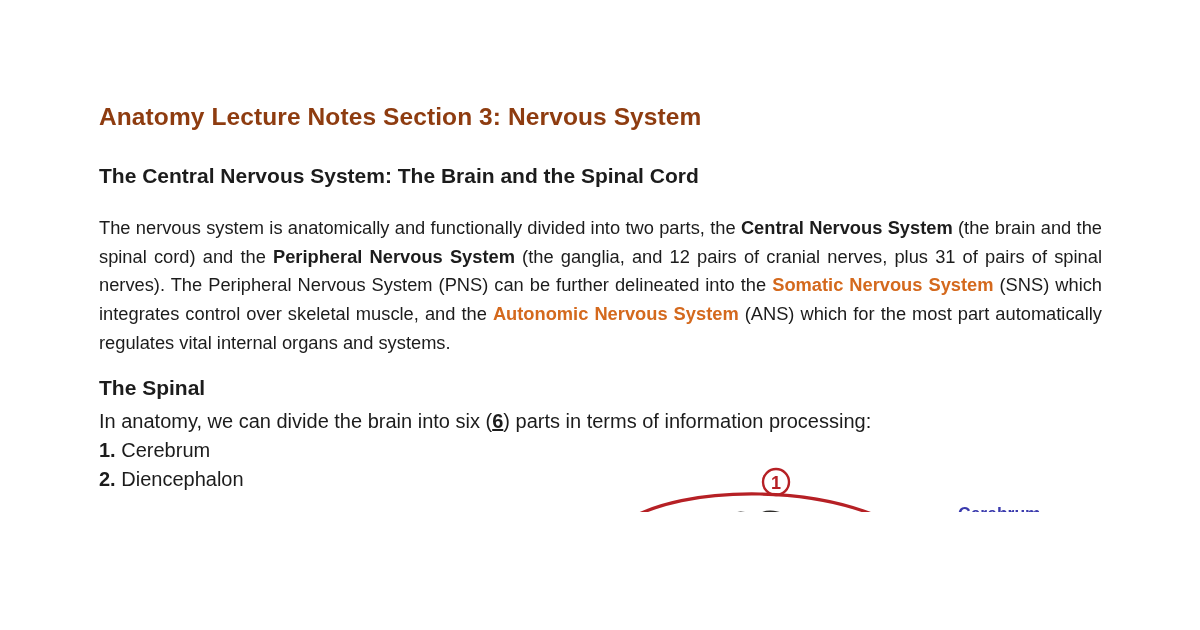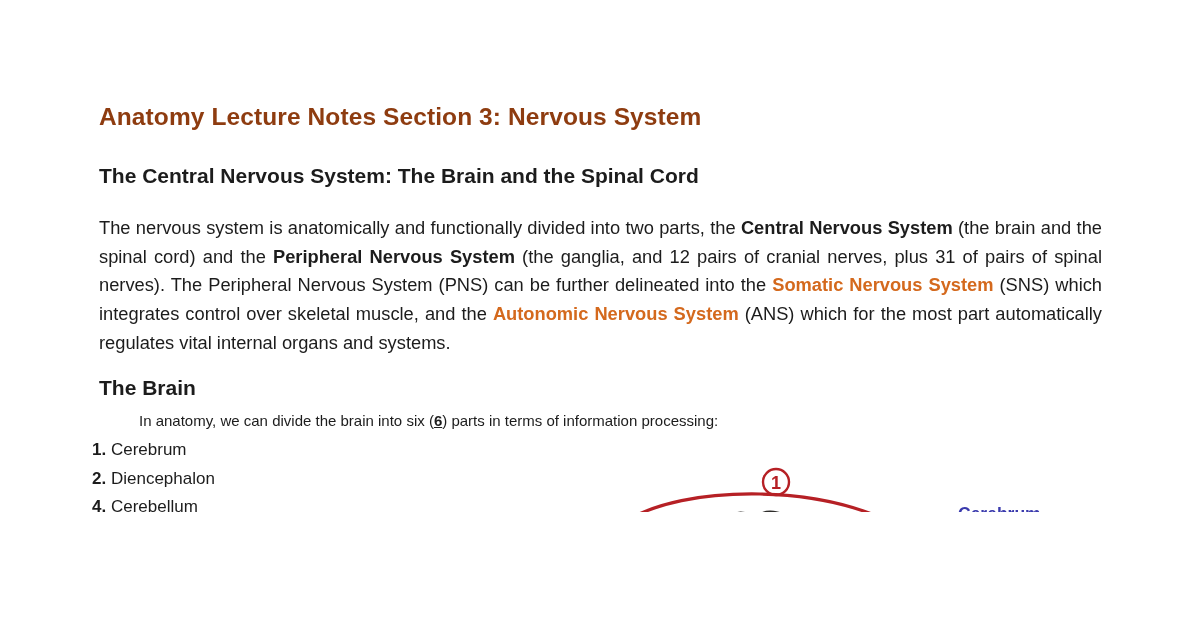--- a/index.html
+++ b/index.html
@@ -20,51 +20,50 @@
   #cns-paragraph{
     left:99px;top:202px;width:1003px;
     font-size:18.3px;line-height:28.7px;text-align:justify;margin-top:12px;
   }
   #brain-heading{
     left:99px;top:376px;width:500px;
     font-size:21px;font-weight:bold;
   }
   #brain-intro{
     left:99px;top:407px;width:1003px;
-    font-size:15px;line-height:28px;margin-left:40px;
+    font-size:20px;line-height:28px;
   }
-  #brain-list{left:92px;top:436px;width:420px;font-size:17px;}
+  #brain-list{left:99px;top:436px;width:420px;font-size:20px;}
   .list-row{height:28.7px;line-height:28.7px;white-space:nowrap;}
   .b{font-weight:bold;}
   .u{text-decoration:underline;}
   .c-orange{color:var(--orange,#d4691d);}
   #brain-diagram{left:538px;top:458px;}
   .sketch{stroke:#2e2d2b;fill:none;stroke-linecap:round;stroke-linejoin:round;}
   .blue-label{fill:var(--dblue,#3a3aad);font-family:"Liberation Sans",sans-serif;font-weight:bold;}
   .red-draw{stroke:var(--dred,#b62025);fill:none;}
 </style>
 </head>
 <body>
 
 <div id="page">
 
   <div id="doc-title" class="abs">Anatomy Lecture Notes Section 3: Nervous System</div>
 
   <div id="cns-heading" class="abs">The Central Nervous System: The Brain and the Spinal Cord</div>
 
   <div id="cns-paragraph" class="abs"><span>The nervous system is anatomically and functionally divided into two parts, the </span><span class="b">Central Nervous System</span><span> (the brain and the spinal cord) and the </span><span class="b">Peripheral Nervous System</span><span> (the ganglia, and 12 pairs of cranial nerves, plus 31 of pairs of spinal nerves). The Peripheral Nervous System (PNS) can be further delineated into the </span><span class="b c-orange">Somatic Nervous System</span><span> (SNS) which integrates control over skeletal muscle, and the </span><span class="b c-orange">Autonomic Nervous System</span><span> (ANS) which for the most part automatically regulates vital internal organs and systems.</span></div>
 
-  <div id="brain-heading" class="abs">The Brain</div>
+  <div id="brain-heading" class="abs">The Spinal</div>
 
   <div id="brain-intro" class="abs"><span>In anatomy, we can divide the brain into six (</span><span class="b u">6</span><span>) parts in terms of information processing:</span></div>
 
   <div id="brain-list" class="abs">
     <div class="list-row"><span class="b">1.</span> <span>Cerebrum</span></div>
     <div class="list-row"><span class="b">2.</span> <span>Diencephalon</span></div>
-    <div class="list-row"><span class="b">4.</span> <span>Cerebellum</span></div>
   </div>
 
   <svg id="brain-diagram" class="abs" width="578" height="172" viewBox="538 458 578 172">
 
     <g>
       <path class="sketch" stroke-width="3.6" d="M 598 634 C 602 608 611 583 626 566 C 633 557 644 563 649 552 C 655 539 669 547 676 536 C 683 524 696 533 703 523 C 711 512 724 523 733 516 C 742 509 753 519 762 514 C 776 508 791 521 802 517 C 816 512 829 528 841 526 C 856 524 869 538 880 541 C 893 545 906 556 916 562 C 929 569 941 581 949 590 C 959 600 969 613 975 623 C 979 628 982 631 984 634"></path>
       <path class="sketch" stroke-width="3.4" d="M 668 634 C 688 613 726 601 768 598 C 818 595 868 603 904 617 C 919 623 929 628 935 634"></path>
       <path class="sketch" stroke-width="3.2" d="M 640 600 C 652 582 668 578 684 588 C 690 592 694 598 693 606"></path>
       <path class="sketch" stroke-width="3.2" d="M 664 566 C 676 556 690 558 698 570 C 703 578 701 588 694 594"></path>
       <path class="sketch" stroke-width="3.2" d="M 712 540 C 724 532 738 536 743 548 C 747 558 743 570 733 575"></path>

